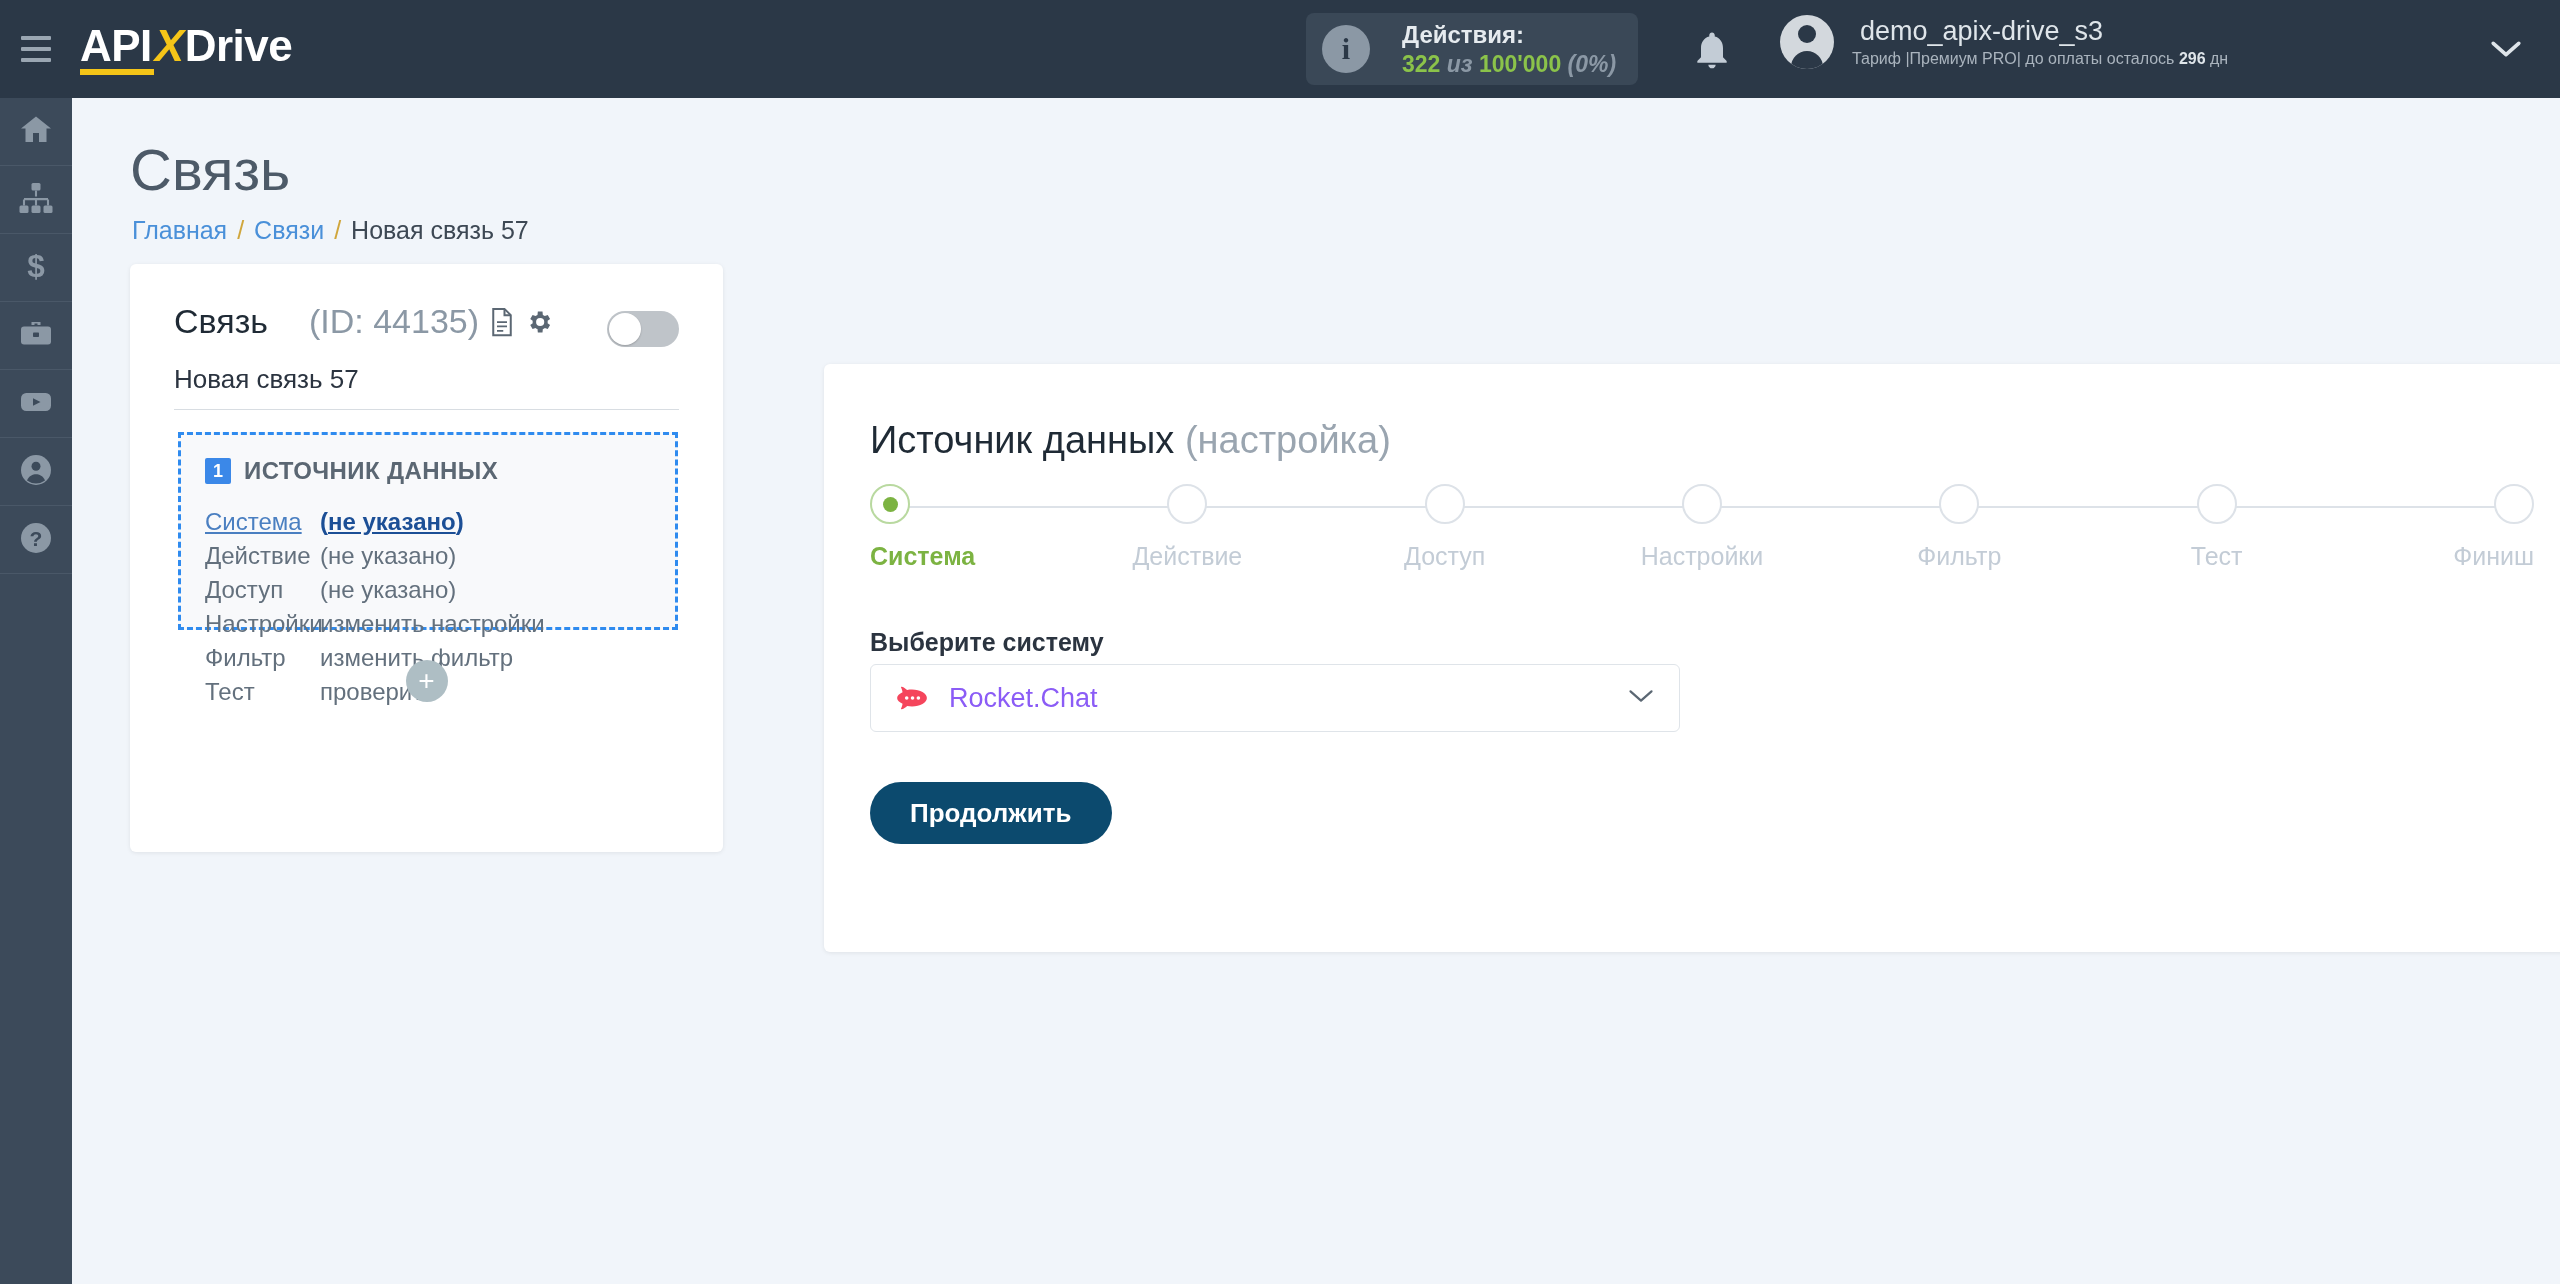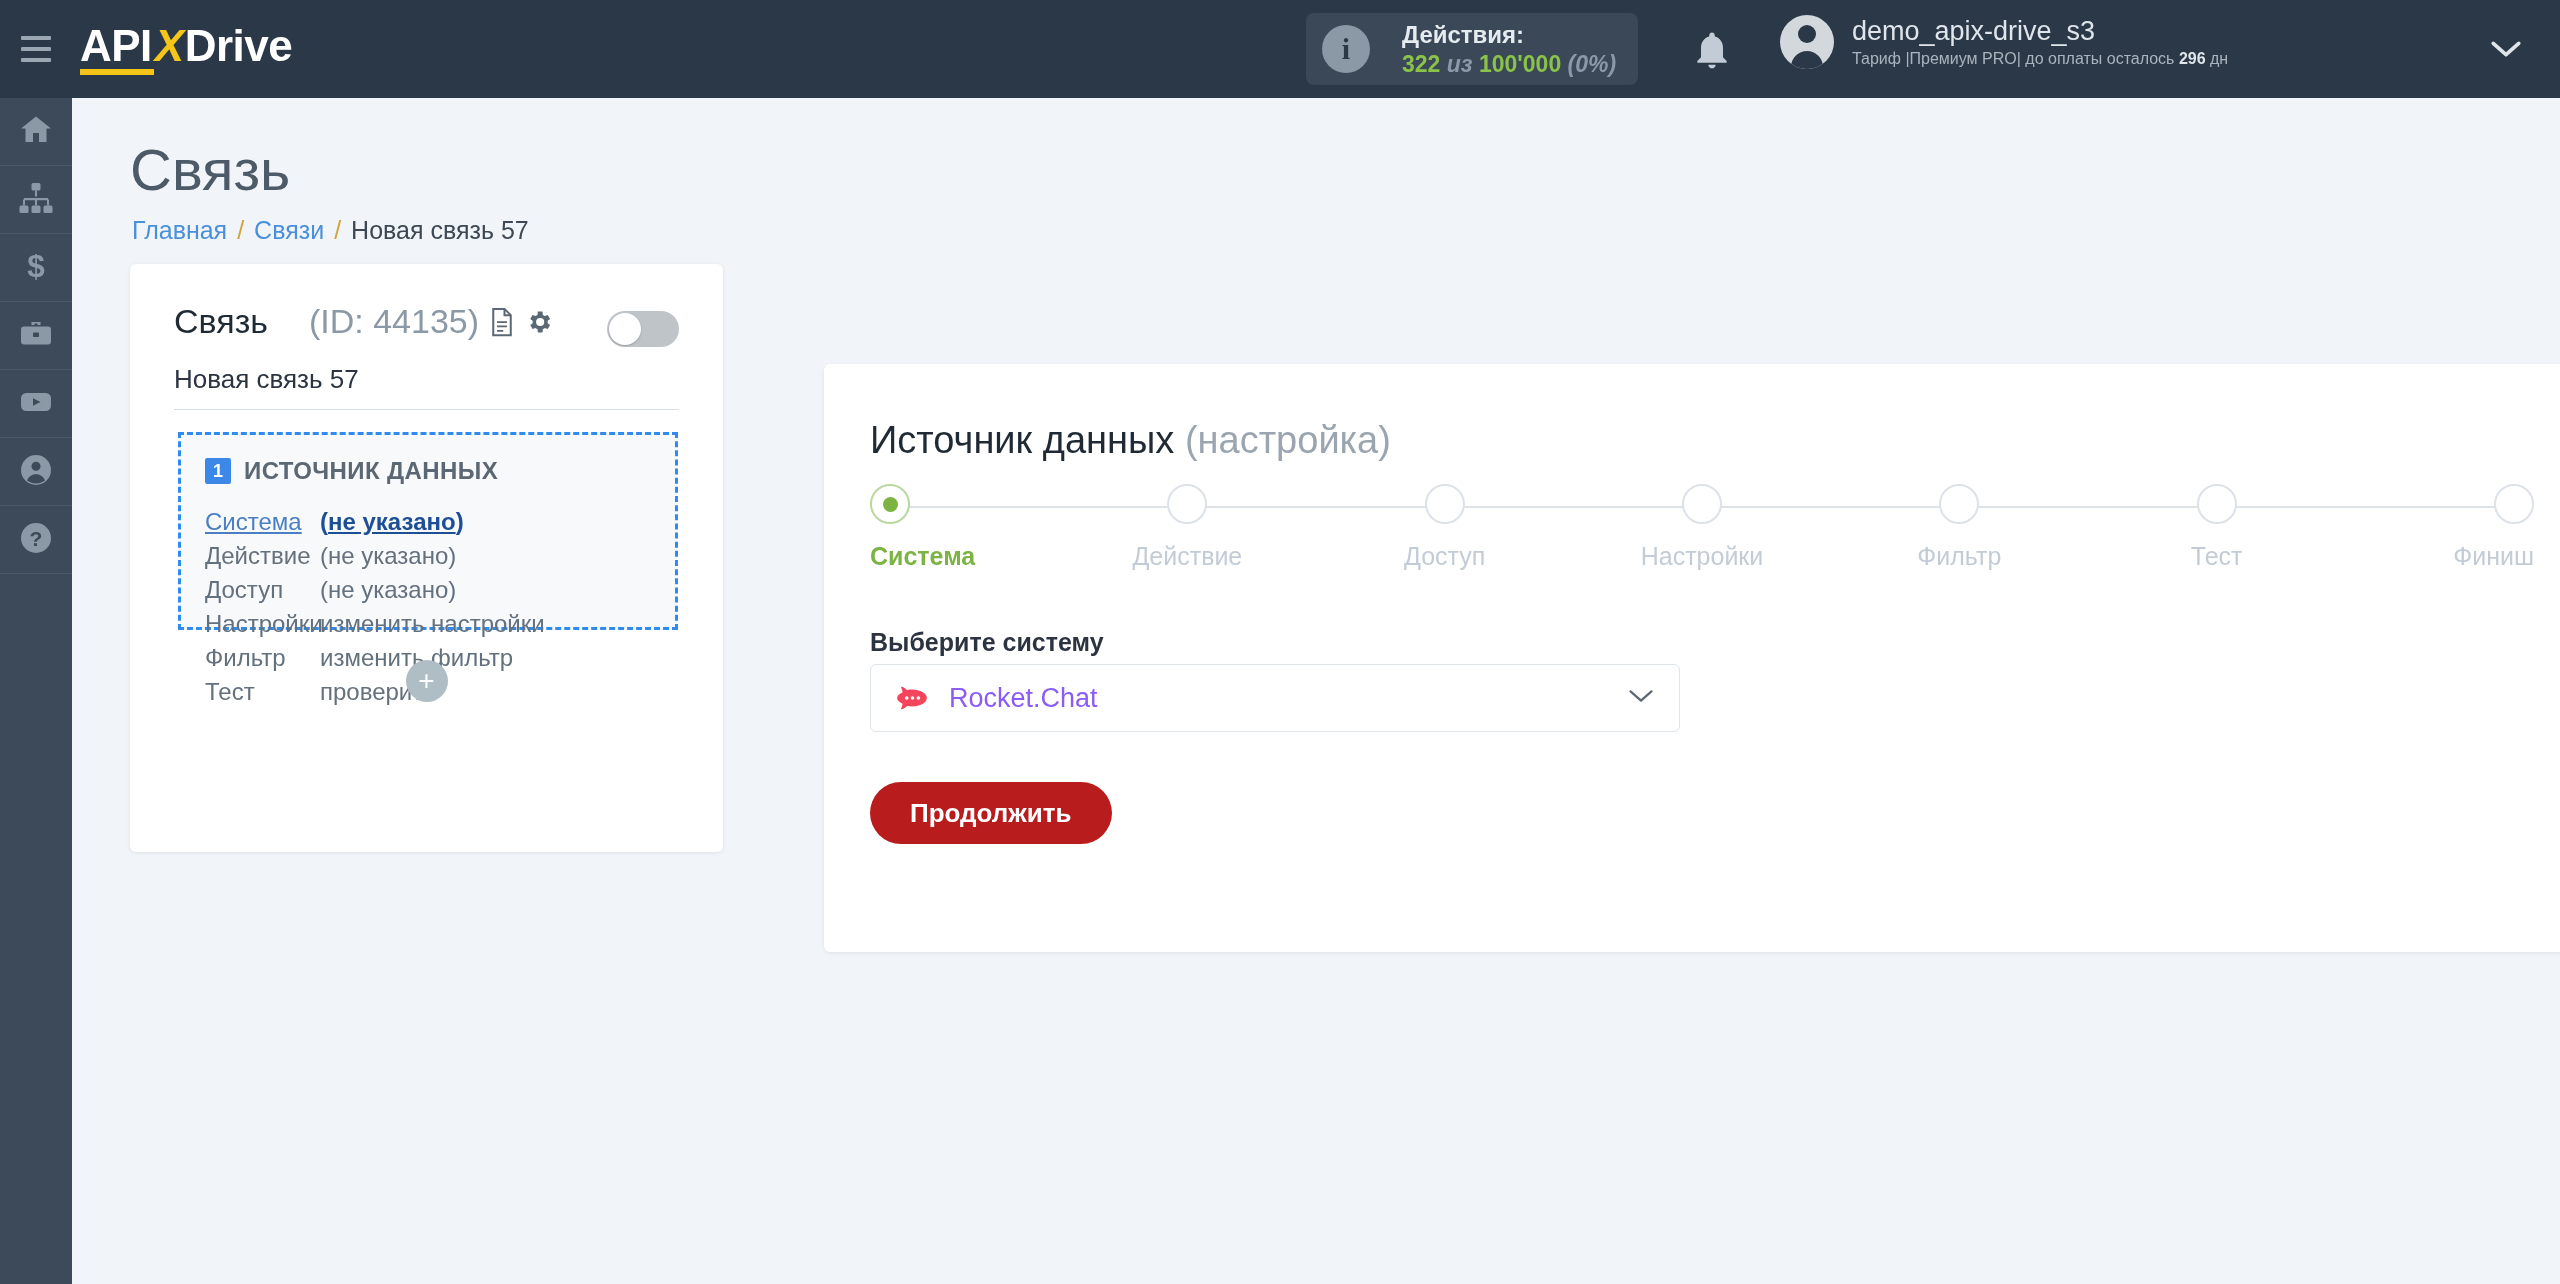--- a/index.html
+++ b/index.html
@@ -122,21 +122,21 @@
   .avatar::after {
     content: "";
     position: absolute;
     bottom: -2px; left: 50%;
     transform: translateX(-50%);
     width: 32px; height: 20px;
     border-radius: 16px 16px 0 0;
     background: #2b3847;
   }
   .user-text { margin-left: 18px; line-height: 1.3; }
-  .user-name { font-size: 27px; color: #dfe5ea; }
+  .user-name { font-size: 27px; color: #dfe5ea; margin-left: 8px; }
   .user-plan { font-size: 16px; color: #aab4be; }
   .user-plan b { color: #dfe5ea; font-weight: bold; }
   .chevron-down-hdr {
     position: absolute;
     left: 2489px; top: 38px;
     cursor: pointer;
   }
 
   
   .sidebar {
@@ -393,21 +393,21 @@
     color: #8b5cf6;
     flex: 1 1 auto;
   }
   .chevron-sel { flex: 0 0 auto; }
 
   .btn-primary {
     position: absolute;
     left: 46px; top: 418px;
     padding: 0 40px;
     height: 62px;
-    background: #b91c1c;
+    background: #0c4a6e;
     color: #ffffff;
     font-size: 26px;
     font-weight: bold;
     border: none;
     border-radius: 31px;
     cursor: pointer;
     font-family: "Liberation Sans", sans-serif;
   }
 </style>
 </head>

